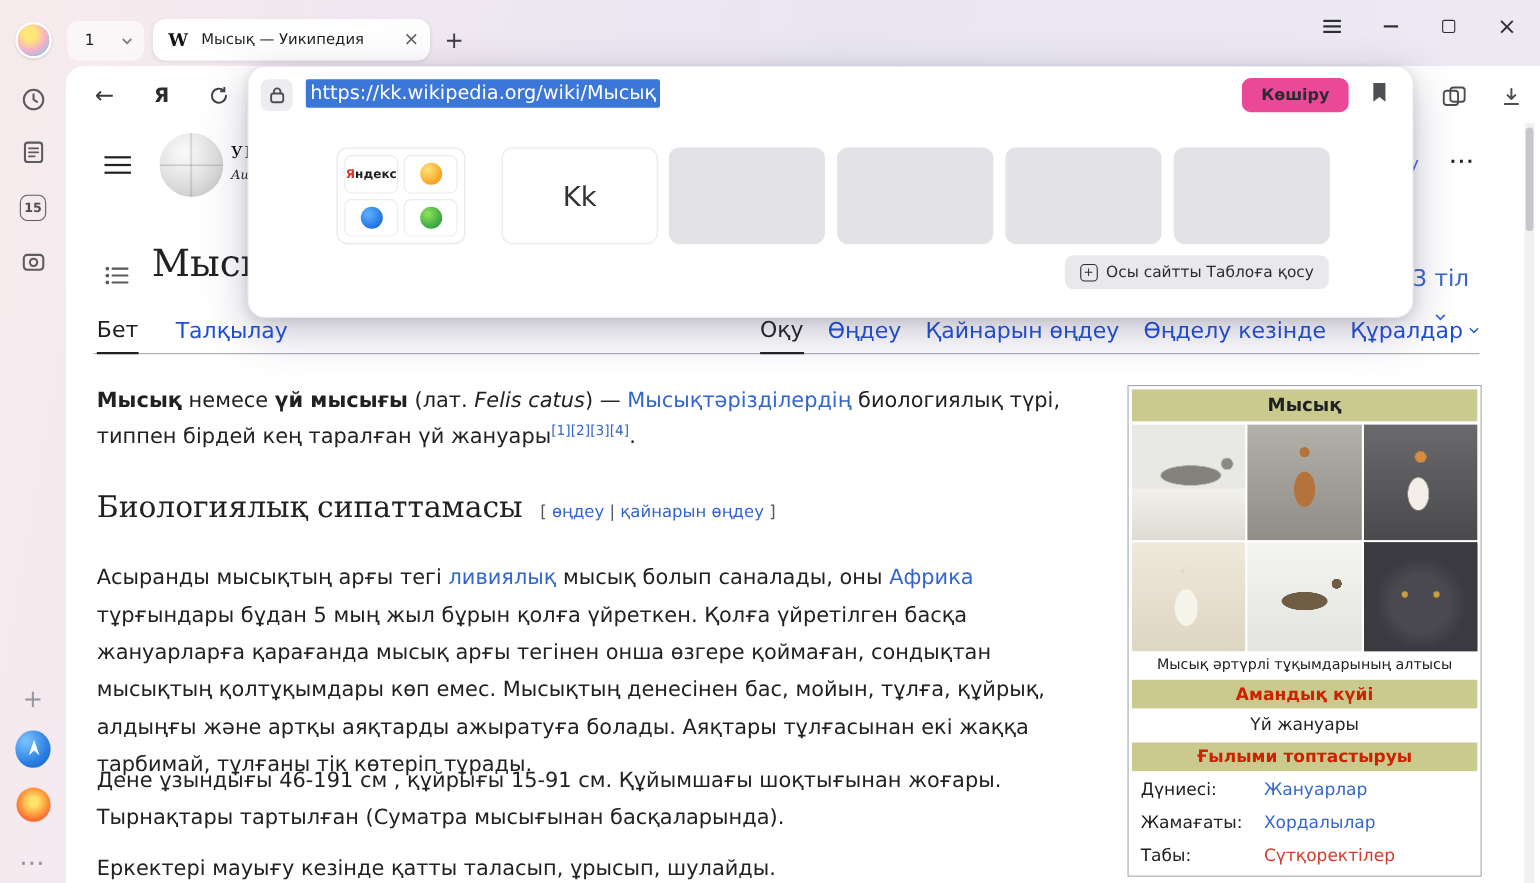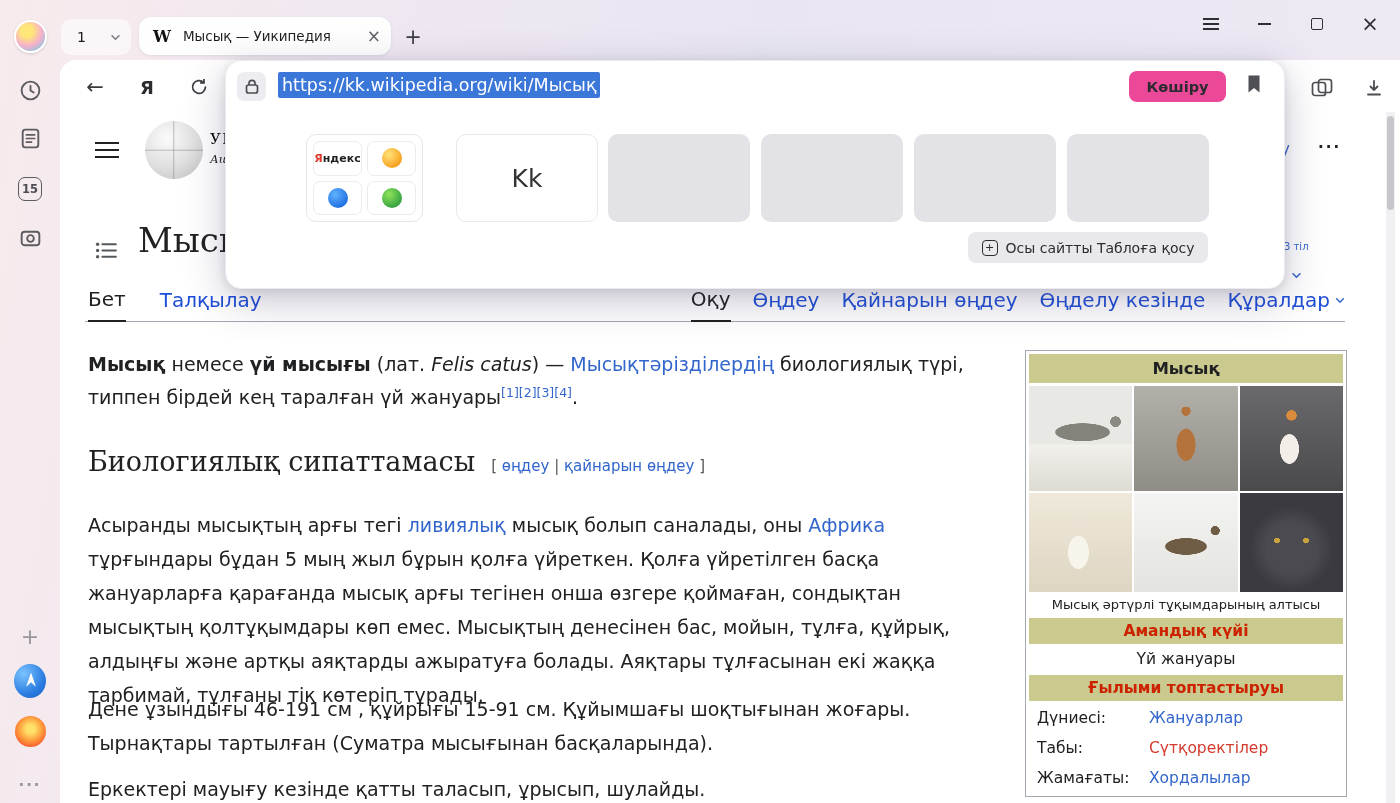--- a/index.html
+++ b/index.html
@@ -73,21 +73,21 @@
   .wordmark { position:absolute; left:150px; top:70px; font-family:"DejaVu Serif","Liberation Serif",serif;
     font-size:15px; letter-spacing:1.5px; color:#000; }
   .tagline { position:absolute; left:150px; top:92px; font-family:"DejaVu Serif","Liberation Serif",serif;
     font-style:italic; font-size:11.5px; color:#202122; }
   .hdr-frag { position:absolute; left:1221px; top:80px; font-size:15px; color:#3366cc; cursor:pointer; }
   .hdr-more { position:absolute; left:1258px; top:78px; font-size:15px; font-weight:700;
     letter-spacing:2px; color:#202122; cursor:pointer; }
   .contents-ic { position:absolute; left:35px; top:181px; cursor:pointer; }
   .h1 { position:absolute; left:78px; top:160px; font-family:"DejaVu Serif","Liberation Serif",serif;
     font-size:34px; color:#202122; font-weight:400; }
-  .lang-btn { position:absolute; left:1224px; top:181px; font-size:10px; color:#3366cc;
+  .lang-btn { position:absolute; left:1224px; top:181px; font-size:21px; color:#3366cc;
     display:flex; align-items:center; gap:20px; cursor:pointer;flex-direction:column; }
 
   .wtabs { position:absolute; left:25px; right:55px; top:226px; height:36px; border-bottom:1px solid #a2a9b1; }
   .wtabs-left { position:absolute; left:3px; bottom:0; display:flex; gap:34px; align-items:flex-end; }
   .wtabs-right { position:absolute; right:0; bottom:0; display:flex; gap:22px; align-items:flex-end; }
   .wt { font-size:20px; padding-bottom:9px; cursor:pointer; white-space:nowrap; }
   .wt.blue { color:#1d4ed8;text-align:center; }
   .wt.active { color:#202122; border-bottom:2px solid #202122; margin-bottom:-1px; }
   .wt-tools { display:flex; align-items:center; gap:5px; }
 
@@ -352,26 +352,26 @@
       <div class="ib-caption">Мысық әртүрлі тұқымдарының алтысы</div>
       <div class="ib-header">Амандық күйі</div>
       <div class="ib-value">Үй жануары</div>
       <div class="ib-header">Ғылыми топтастыруы</div>
       <div class="ib-rows">
         <div class="ib-row">
           <span class="ib-label">Дүниесі:</span>
           <span class="ib-link">Жануарлар</span>
         </div>
         <div class="ib-row">
+          <span class="ib-label">Жамағаты:</span>
+          <span class="ib-link">Хордалылар</span>
+        </div>
+        <div class="ib-row">
           <span class="ib-label">Табы:</span>
           <span class="ib-link redlink">Сүтқоректілер</span>
-        </div>
-        <div class="ib-row">
-          <span class="ib-label">Жамағаты:</span>
-          <span class="ib-link">Хордалылар</span>
         </div>
       </div>
     </div>
   </div>
 
   <div class="overlay">
     <div class="lockbtn">
       <svg width="14" height="17" viewBox="0 0 14 16">
           <rect x="1.5" y="6.5" width="11" height="8" rx="2" fill="none" stroke="#4c4c52" stroke-width="1.7"></rect>
           <path d="M4 6.5V4.8a3 3 0 0 1 6 0v1.7" fill="none" stroke="#4c4c52" stroke-width="1.7"></path>

